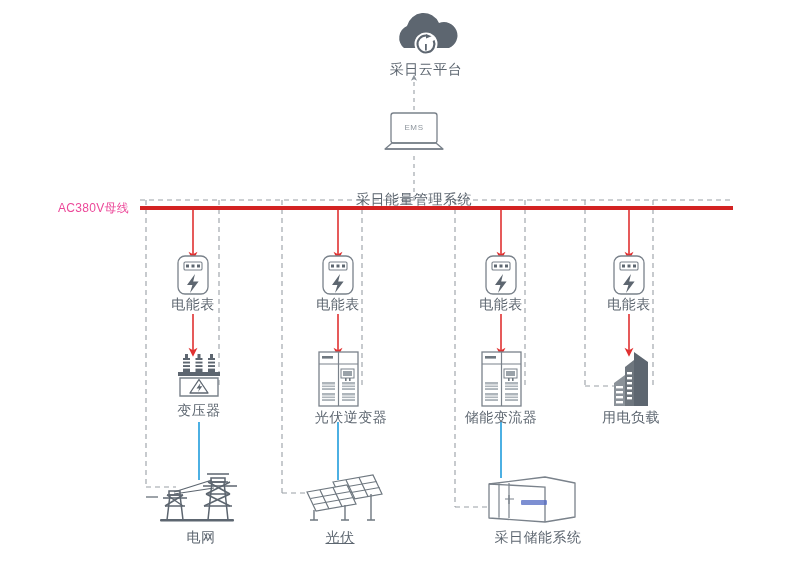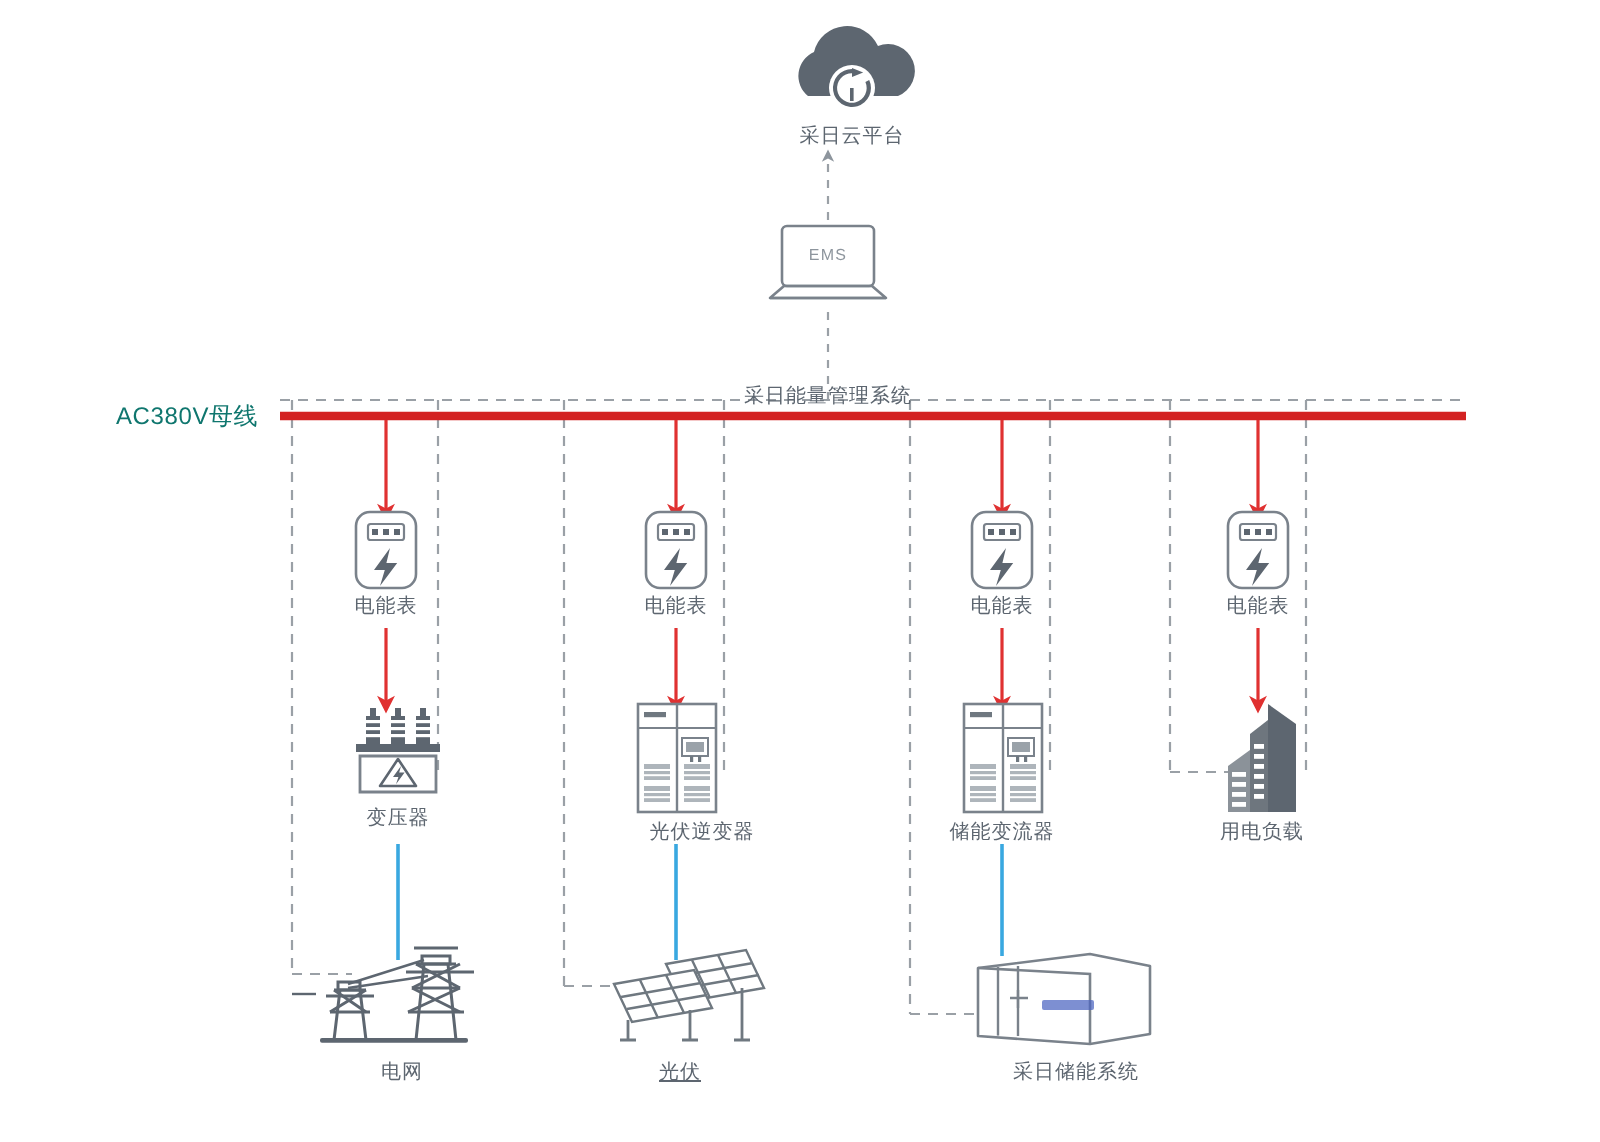--- a/index.html
+++ b/index.html
@@ -6,31 +6,31 @@
   body{
     width:800px;height:571px;
     background:#ffffff;
     font-family:"Liberation Sans","DejaVu Sans",sans-serif;
     overflow:hidden;
     position:relative;
   }
   #diagram{position:absolute;left:0;top:0;width:800px;height:571px;}
   .lbl{
     position:absolute;
-    font-size:10px;
+    font-size:14px;
     color:#5d6670;
     text-align:center;
     white-space:nowrap;
     transform:translateX(-50%);
     letter-spacing:.5px;
   }
   .lbl-bus{
     position:absolute;
     font-size:12px;
-    color:#0f766e;
+    color:#ec4899;
     white-space:nowrap;
     letter-spacing:.3px;
   }
   .ems-txt{
     position:absolute;
     font-size:8px;
     color:#8d959d;
     letter-spacing:.6px;
     transform:translateX(-50%);
   }

